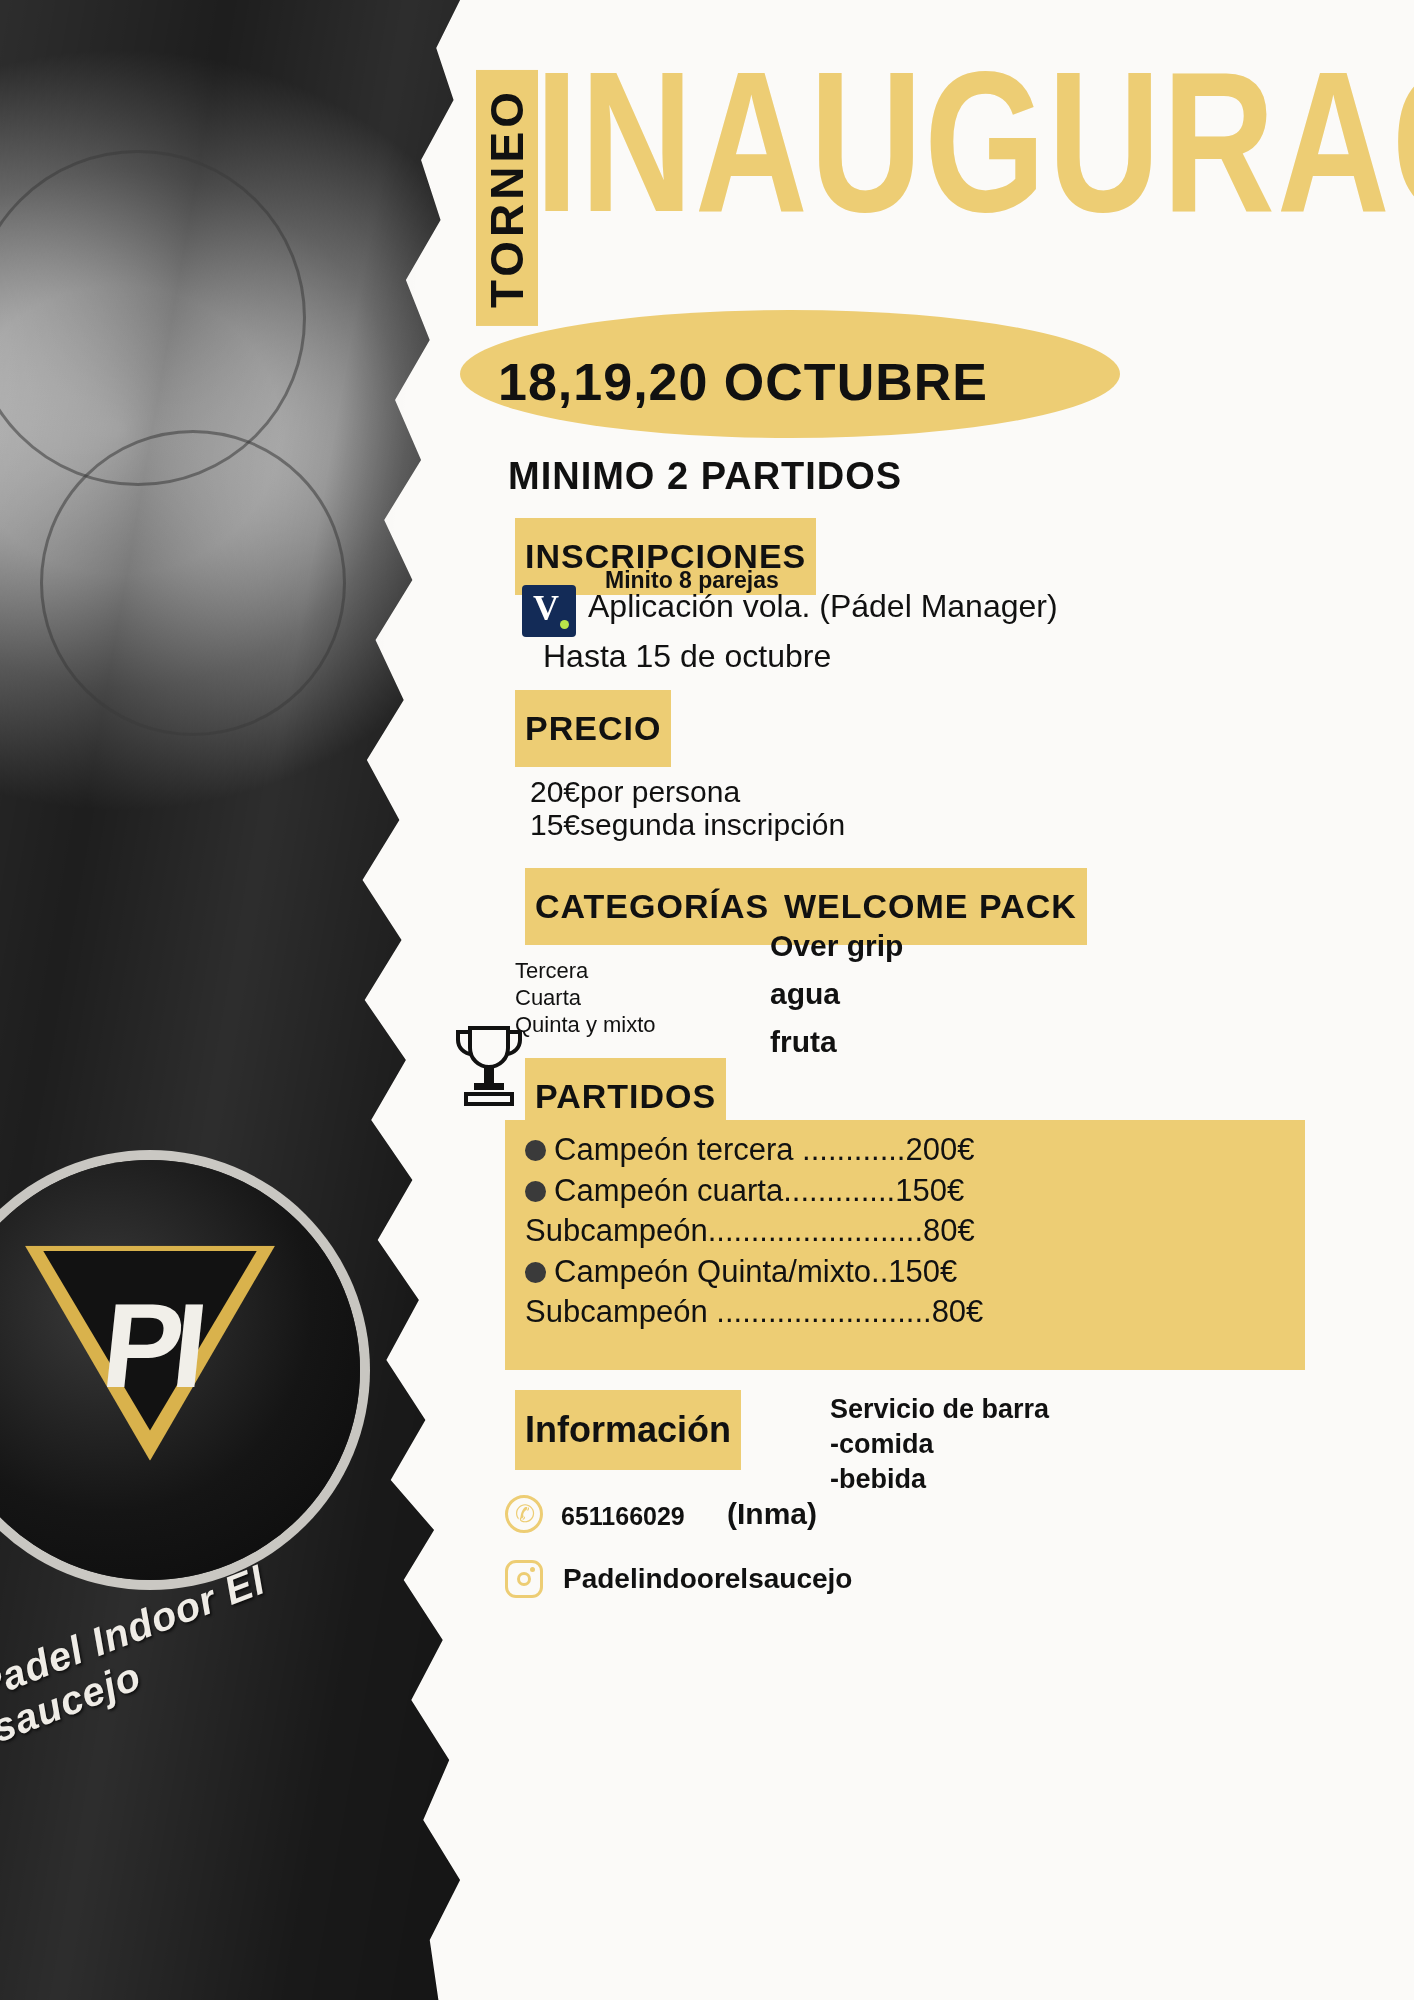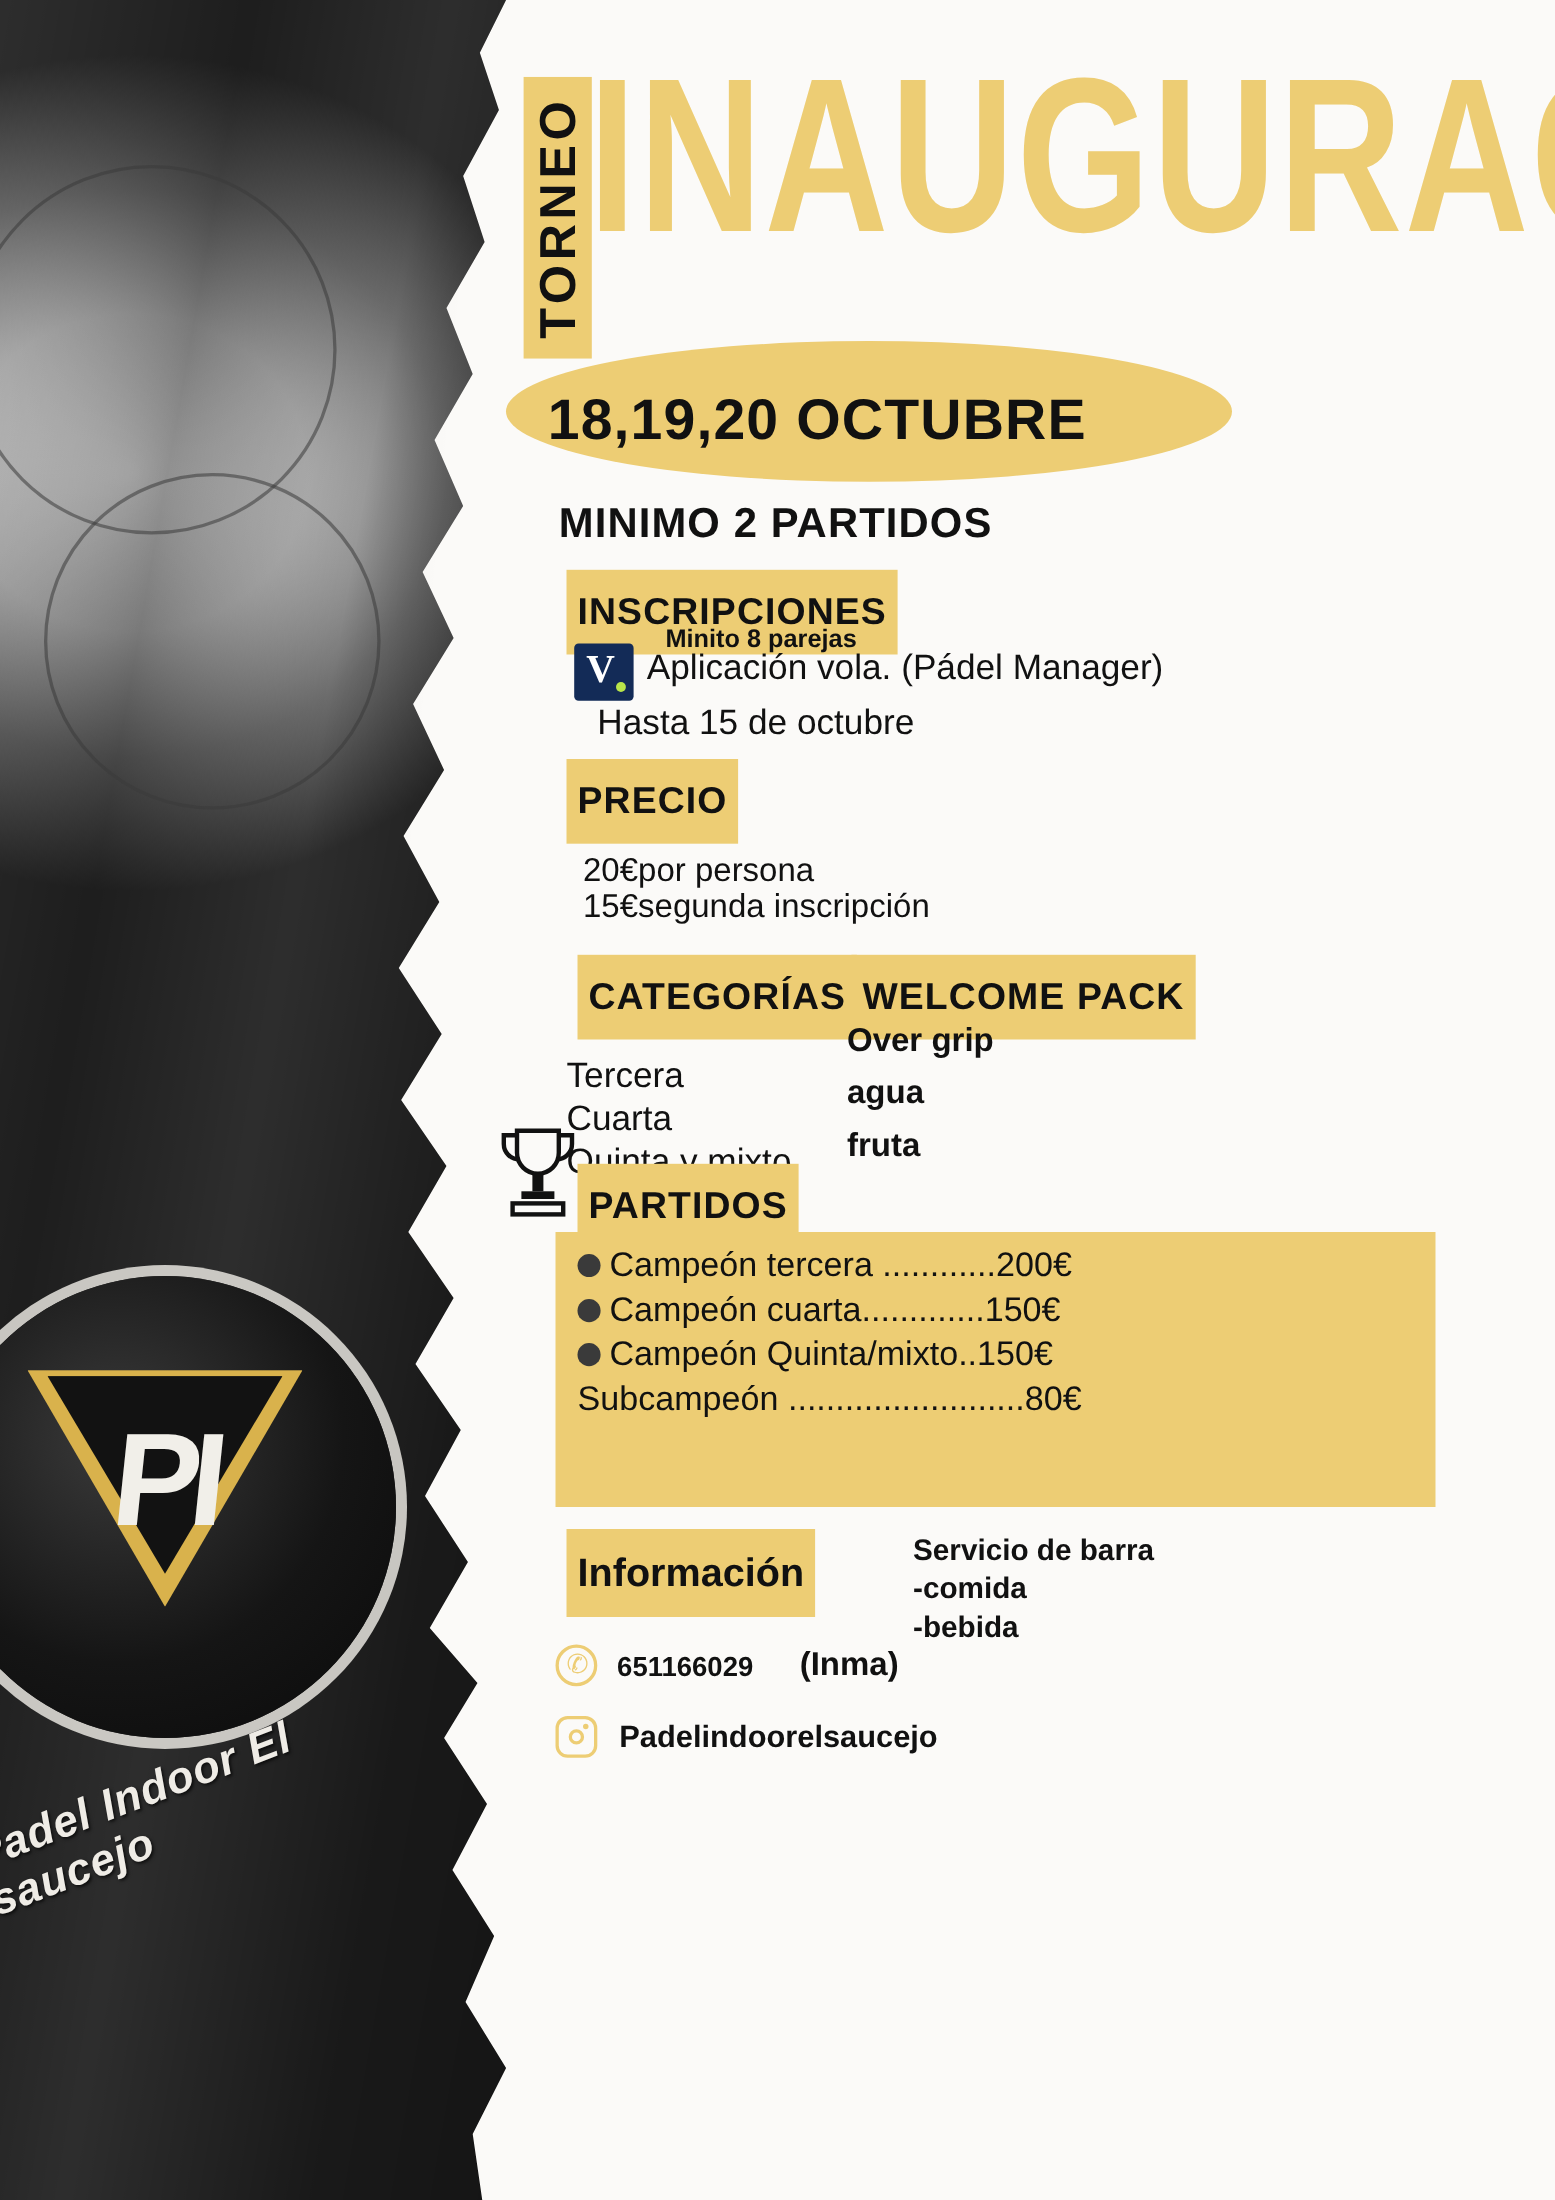--- a/index.html
+++ b/index.html
@@ -224,21 +224,21 @@
   .cat-h {
     position: absolute; left: 195px; top: 868px;
     font-size: 34px; font-weight: bold; letter-spacing: 1px;
   }
   .wp-h {
     position: absolute; left: 444px; top: 868px;
     font-size: 34px; font-weight: bold; letter-spacing: 1px;
   }
   .cat-list {
     position: absolute; left: 185px; top: 958px;
-    font-size: 32px; line-height: 1.22;
+    font-size: 22px; line-height: 1.22;
   }
   .wp-list {
     position: absolute; left: 440px; top: 922px;
     font-size: 30px; font-weight: bold; line-height: 1.6;
   }
 
   .trophy {
     position: absolute; left: 120px; top: 1022px;
     width: 78px; height: 90px;
   }
@@ -396,20 +396,23 @@
     <span class="hl">PARTIDOS</span>
   </div>
   <div class="premios-box"></div>
   <div class="premios-list">
     <div>
       <span class="bullet"></span><span>Campeón  tercera ............</span><span>200€</span>
     </div>
     <div>
       <span class="bullet"></span><span>Campeón  cuarta.............</span><span>150€</span>
     </div>
+    <div class="noindent">
+      <span>Subcampeón.........................</span><span>80€</span>
+    </div>
     <div>
       <span class="bullet"></span><span>Campeón Quinta/mixto..</span><span>150€</span>
     </div>
     <div class="noindent">
       <span>Subcampeón .........................</span><span>80€</span>
     </div>
   </div>
 
   <div class="info-h">
     <span class="hl">Información</span>

